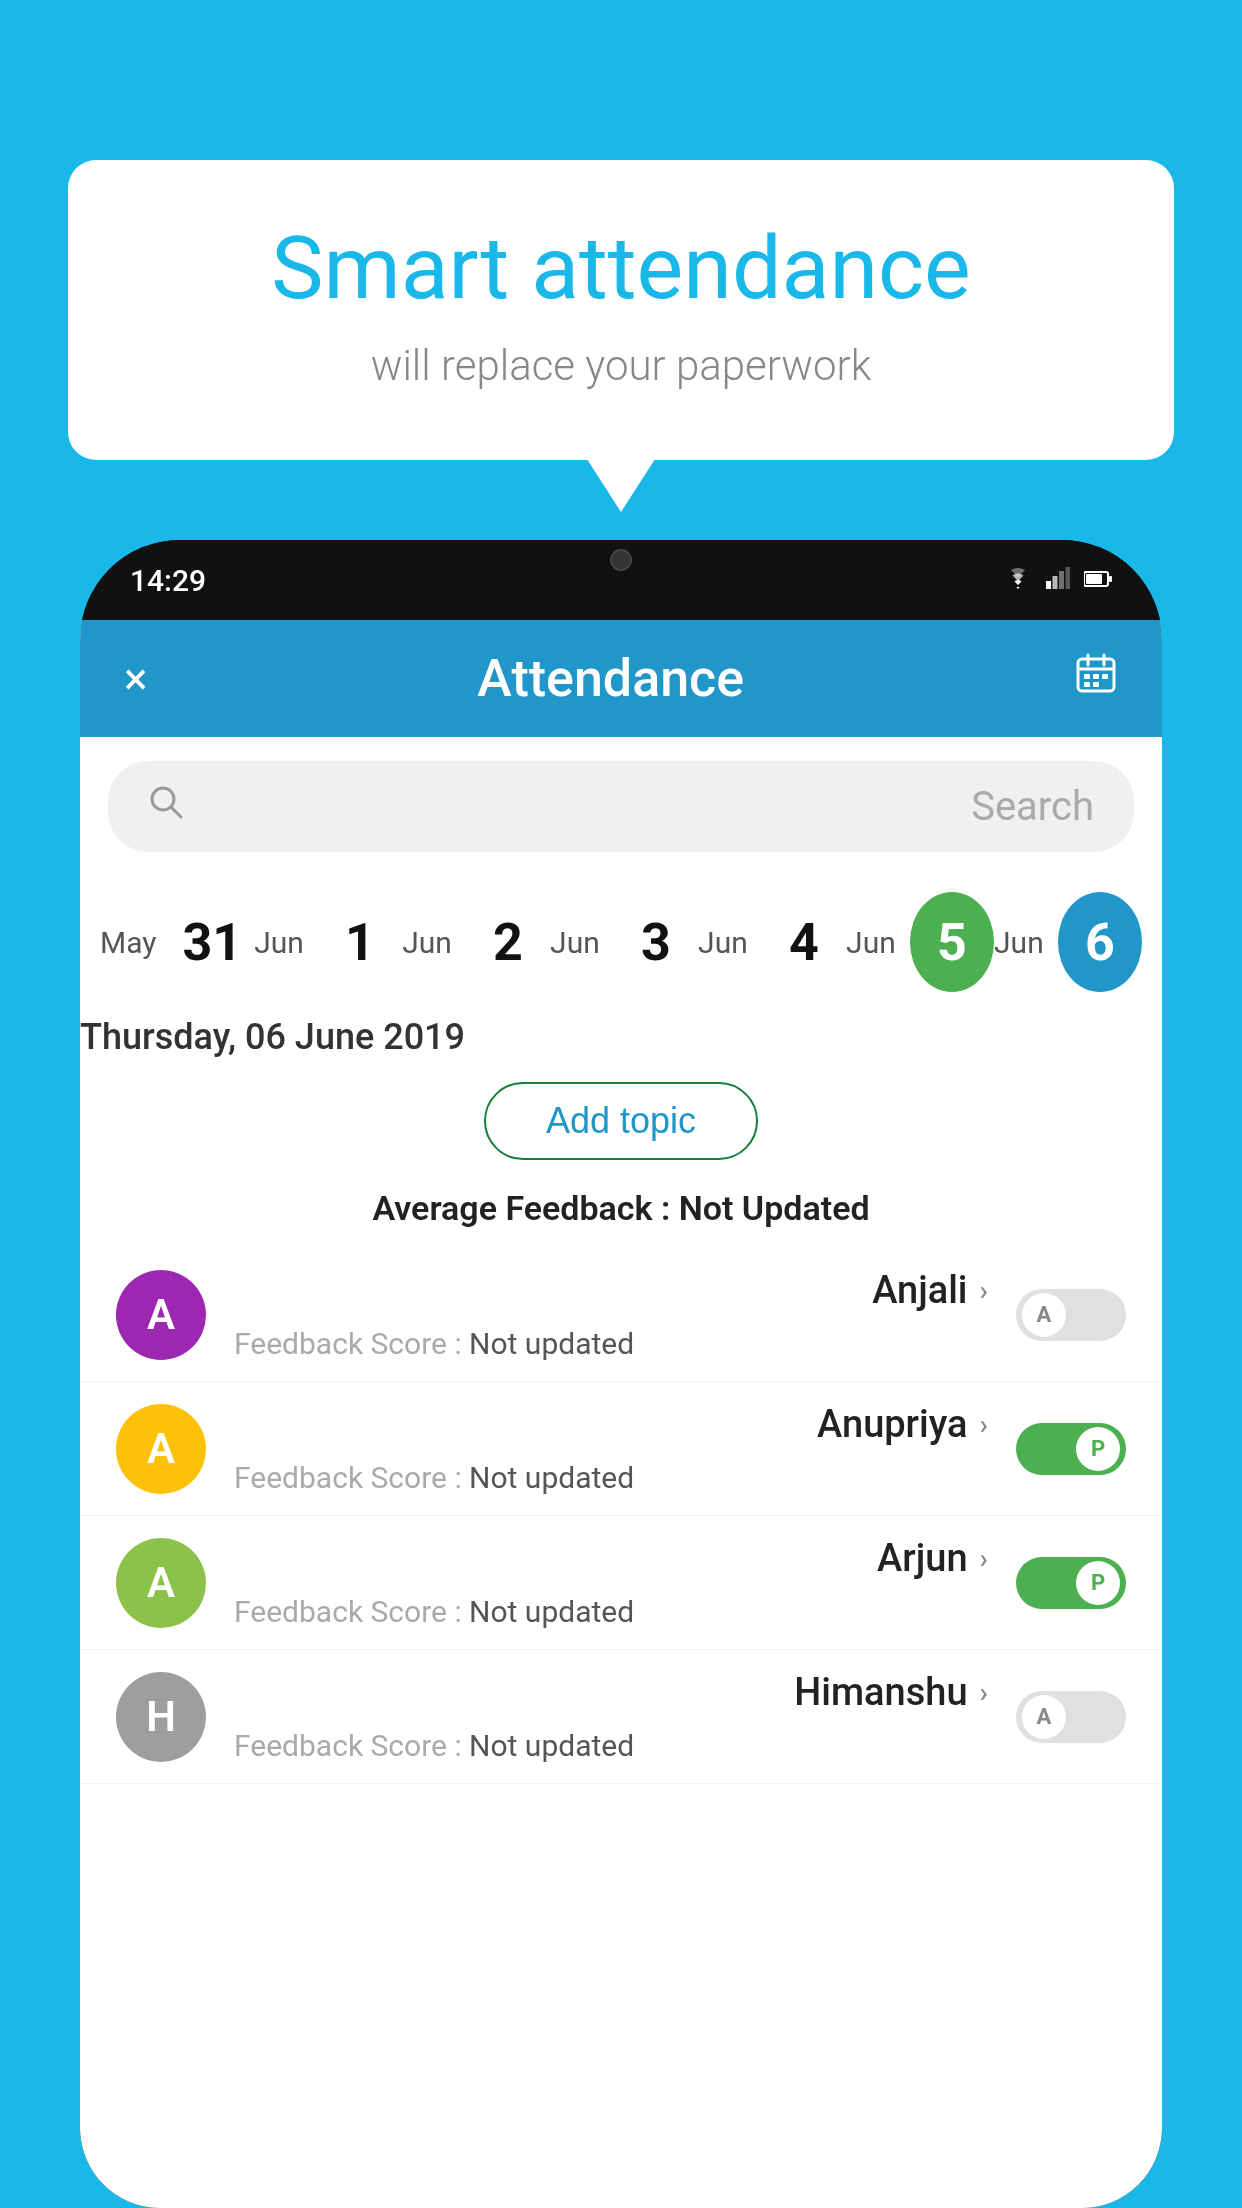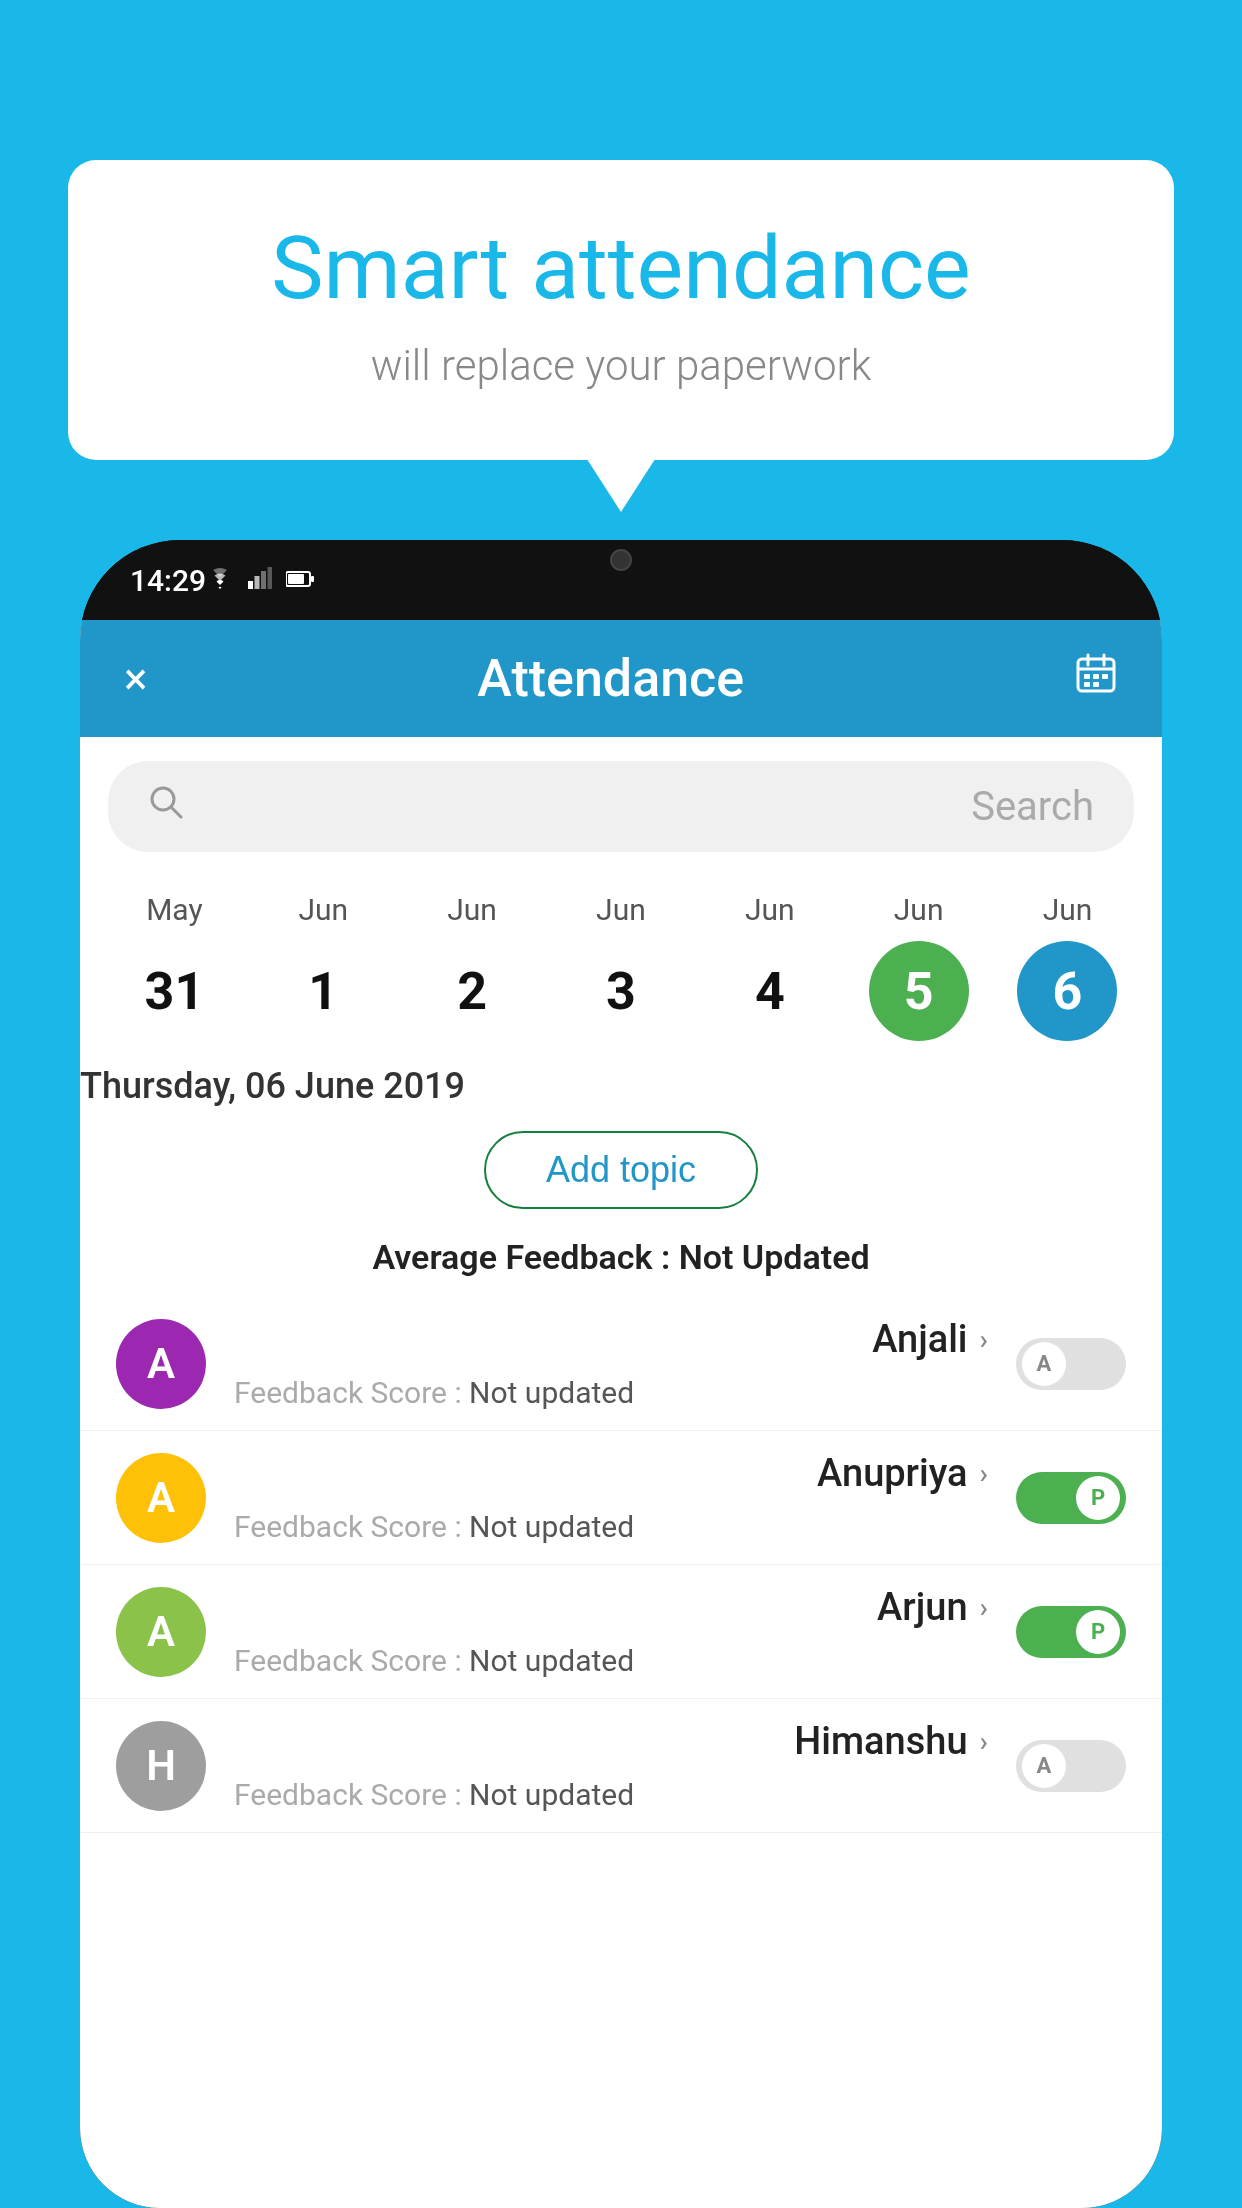--- a/index.html
+++ b/index.html
@@ -69,21 +69,21 @@
       overflow: hidden;
     }
 
     
     .phone-top {
       height: 80px;
       background: #111111;
       position: relative;
       display: flex;
       align-items: center;
-      justify-content: flex-start;
+      justify-content: space-between;
       padding: 0 50px;
       z-index: 10;
     }
 
     .phone-time {
       color: #ffffff;
       font-size: 30px;
       font-weight: 500;
     }
 
@@ -180,21 +180,21 @@
 
     
     .calendar-strip {
       display: flex;
       justify-content: space-around;
       padding: 16px 20px 0;
     }
 
     .cal-day {
       display: flex;
-      flex-direction: column;
+      flex-direction: row;
       align-items: center;
       gap: 14px;
       min-width: 120px;
     }
 
     .cal-month {
       font-size: 30px;
       color: #555555;
       font-weight: 400;
     }

